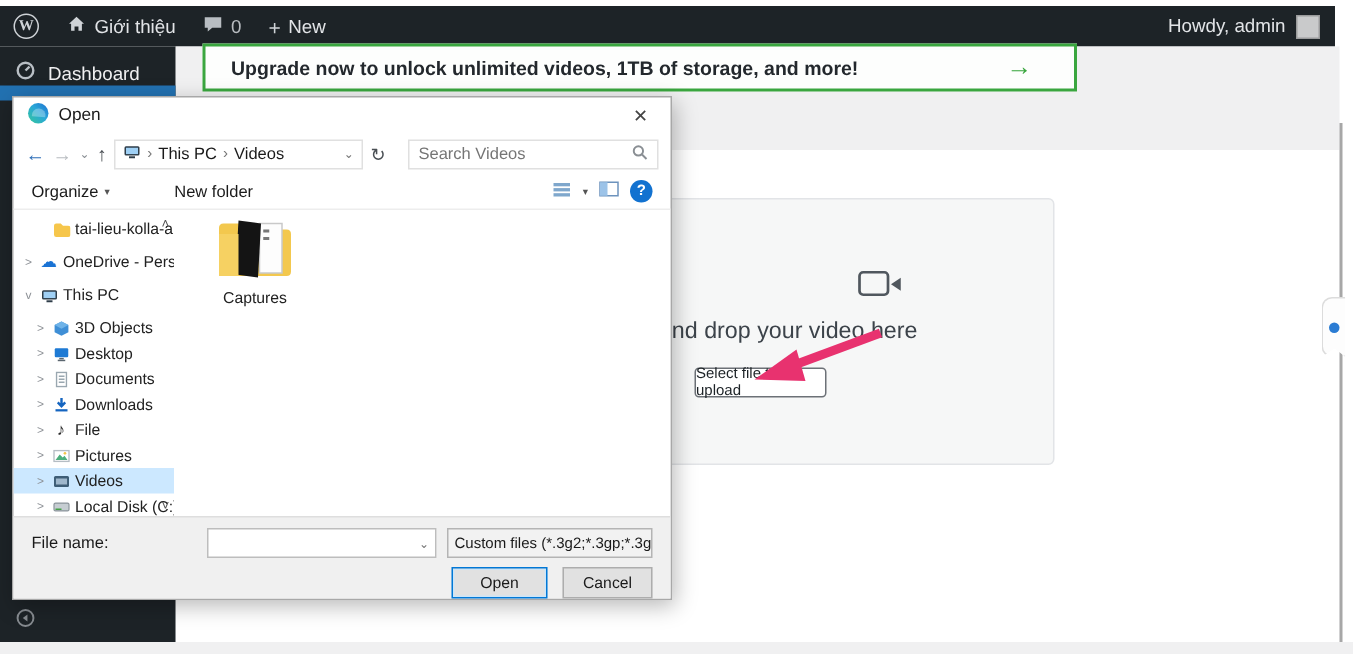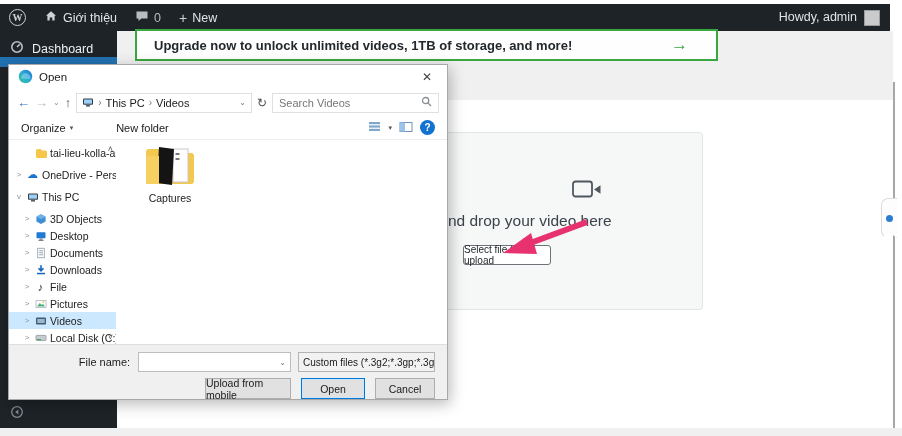--- a/index.html
+++ b/index.html
@@ -65,21 +65,21 @@
   .nav-back { color:#2f6fb8; }
   .nav-fwd { color:#b9bdc1; }
   .nav-dd { font-size:8px; color:#8a8f94; }
   .nav-up { color:#4a4f54; }
   .crumb-box { display:flex; align-items:center; gap:4px; height:20px; width:207px;
     border:1px solid #e0e0e0; background:#fff; padding:0 5px; cursor:text; }
   .crumb-sep { color:#777; font-size:10px; }
   .crumb-dd { margin-left:auto; font-size:8px; color:#777; }
   .nav-refresh { color:#4a4f54; font-size:12px; }
   .search-box { display:flex; align-items:center; height:20px; flex:1; border:1px solid #e0e0e0;
-    background:#fff; padding:0 6px; }
+    background:#fff; padding:0 6px;margin-left:10px; }
   .search-box input { border:none; outline:none; flex:1; font-size:11px; color:#555;
     font-family:"Liberation Sans", sans-serif; background:transparent; }
   .dlg-toolbar { height:24px; display:flex; align-items:center; padding:0 12px; gap:5px;
     border-bottom:1px solid #ededed; }
   .tb-organize { display:flex; align-items:center; gap:4px; cursor:pointer; }
   .tb-caret { font-size:7px; color:#555; }
   .tb-newfolder { margin-left:38px; cursor:pointer; }
   .tb-right { margin-left:auto; display:flex; align-items:center; gap:7px; }
   .help-icon { width:15px; height:15px; border-radius:50%; background:#1272d0; color:#fff;
     font-size:10px; font-weight:bold; display:flex; align-items:center; justify-content:center; cursor:pointer; }
@@ -98,21 +98,21 @@
   .tree-scroll-down { position:absolute; right:3px; bottom:2px; font-size:9px; color:#555; cursor:pointer; }
   .glyph-cloud { color:#1a73d4; font-size:11px; }
   .glyph-note { color:#2b2b2b; font-size:11px; }
 
   .filearea { flex:1; position:relative; background:#fff; }
   .file-item { position:absolute; left:18px; top:4px; width:72px; text-align:center; cursor:pointer; }
   .file-item .fname { font-size:10.5px; color:#222; margin-top:2px; }
 
   .dlg-footer { height:55px; background:#f0f0f0; border-top:1px solid #dedede; padding:7px 12px 0 12px; }
   .fn-row { display:flex; align-items:center; }
-  .fn-label { width:118px; text-align:right; padding-right:8px; font-size:11px; color:#1a1a1a; }
+  .fn-label { width:118px; padding-right:8px; font-size:11px; color:#1a1a1a; }
   .fn-input-box { width:154px; height:20px; border:1px solid #bdbdbd; background:#fff;
     display:flex; align-items:center; padding:0 4px; }
   .fn-input-box input { border:none; outline:none; flex:1; width:100%; font-size:11px;
     font-family:"Liberation Sans", sans-serif; }
   .fn-input-dd { font-size:8px; color:#777; }
   .ftype-select { margin-left:7px; width:138px; height:20px; border:1px solid #b4b4b4; background:#f2f2f2;
     display:flex; align-items:center; padding:0 4px; font-size:10px; color:#1a1a1a;
     white-space:nowrap; overflow:hidden; cursor:pointer; }
   .btn-row { display:flex; justify-content:flex-end; gap:10px; margin-top:6px; }
   .wbtn { height:21px; background:#e1e1e1; border:1px solid #adadad; font-size:10.5px; color:#1a1a1a;
@@ -424,21 +424,20 @@
         <div class="fn-input-box">
           <input value="" style="">
           <span class="fn-input-dd">⌄</span>
         </div>
         <div class="ftype-select">
           <span>Custom files (*.3g2;*.3gp;*.3gp</span>
 
         </div>
       </div>
       <div class="btn-row">
-        <div class="wbtn btn-mobile">Upload from mobile</div>
         <div class="wbtn btn-open">Open</div>
         <div class="wbtn btn-cancel">Cancel</div>
       </div>
     </div>
   </div>
 
   <div class="edge-handle">
     <span class="dot"></span>
   </div>
 

